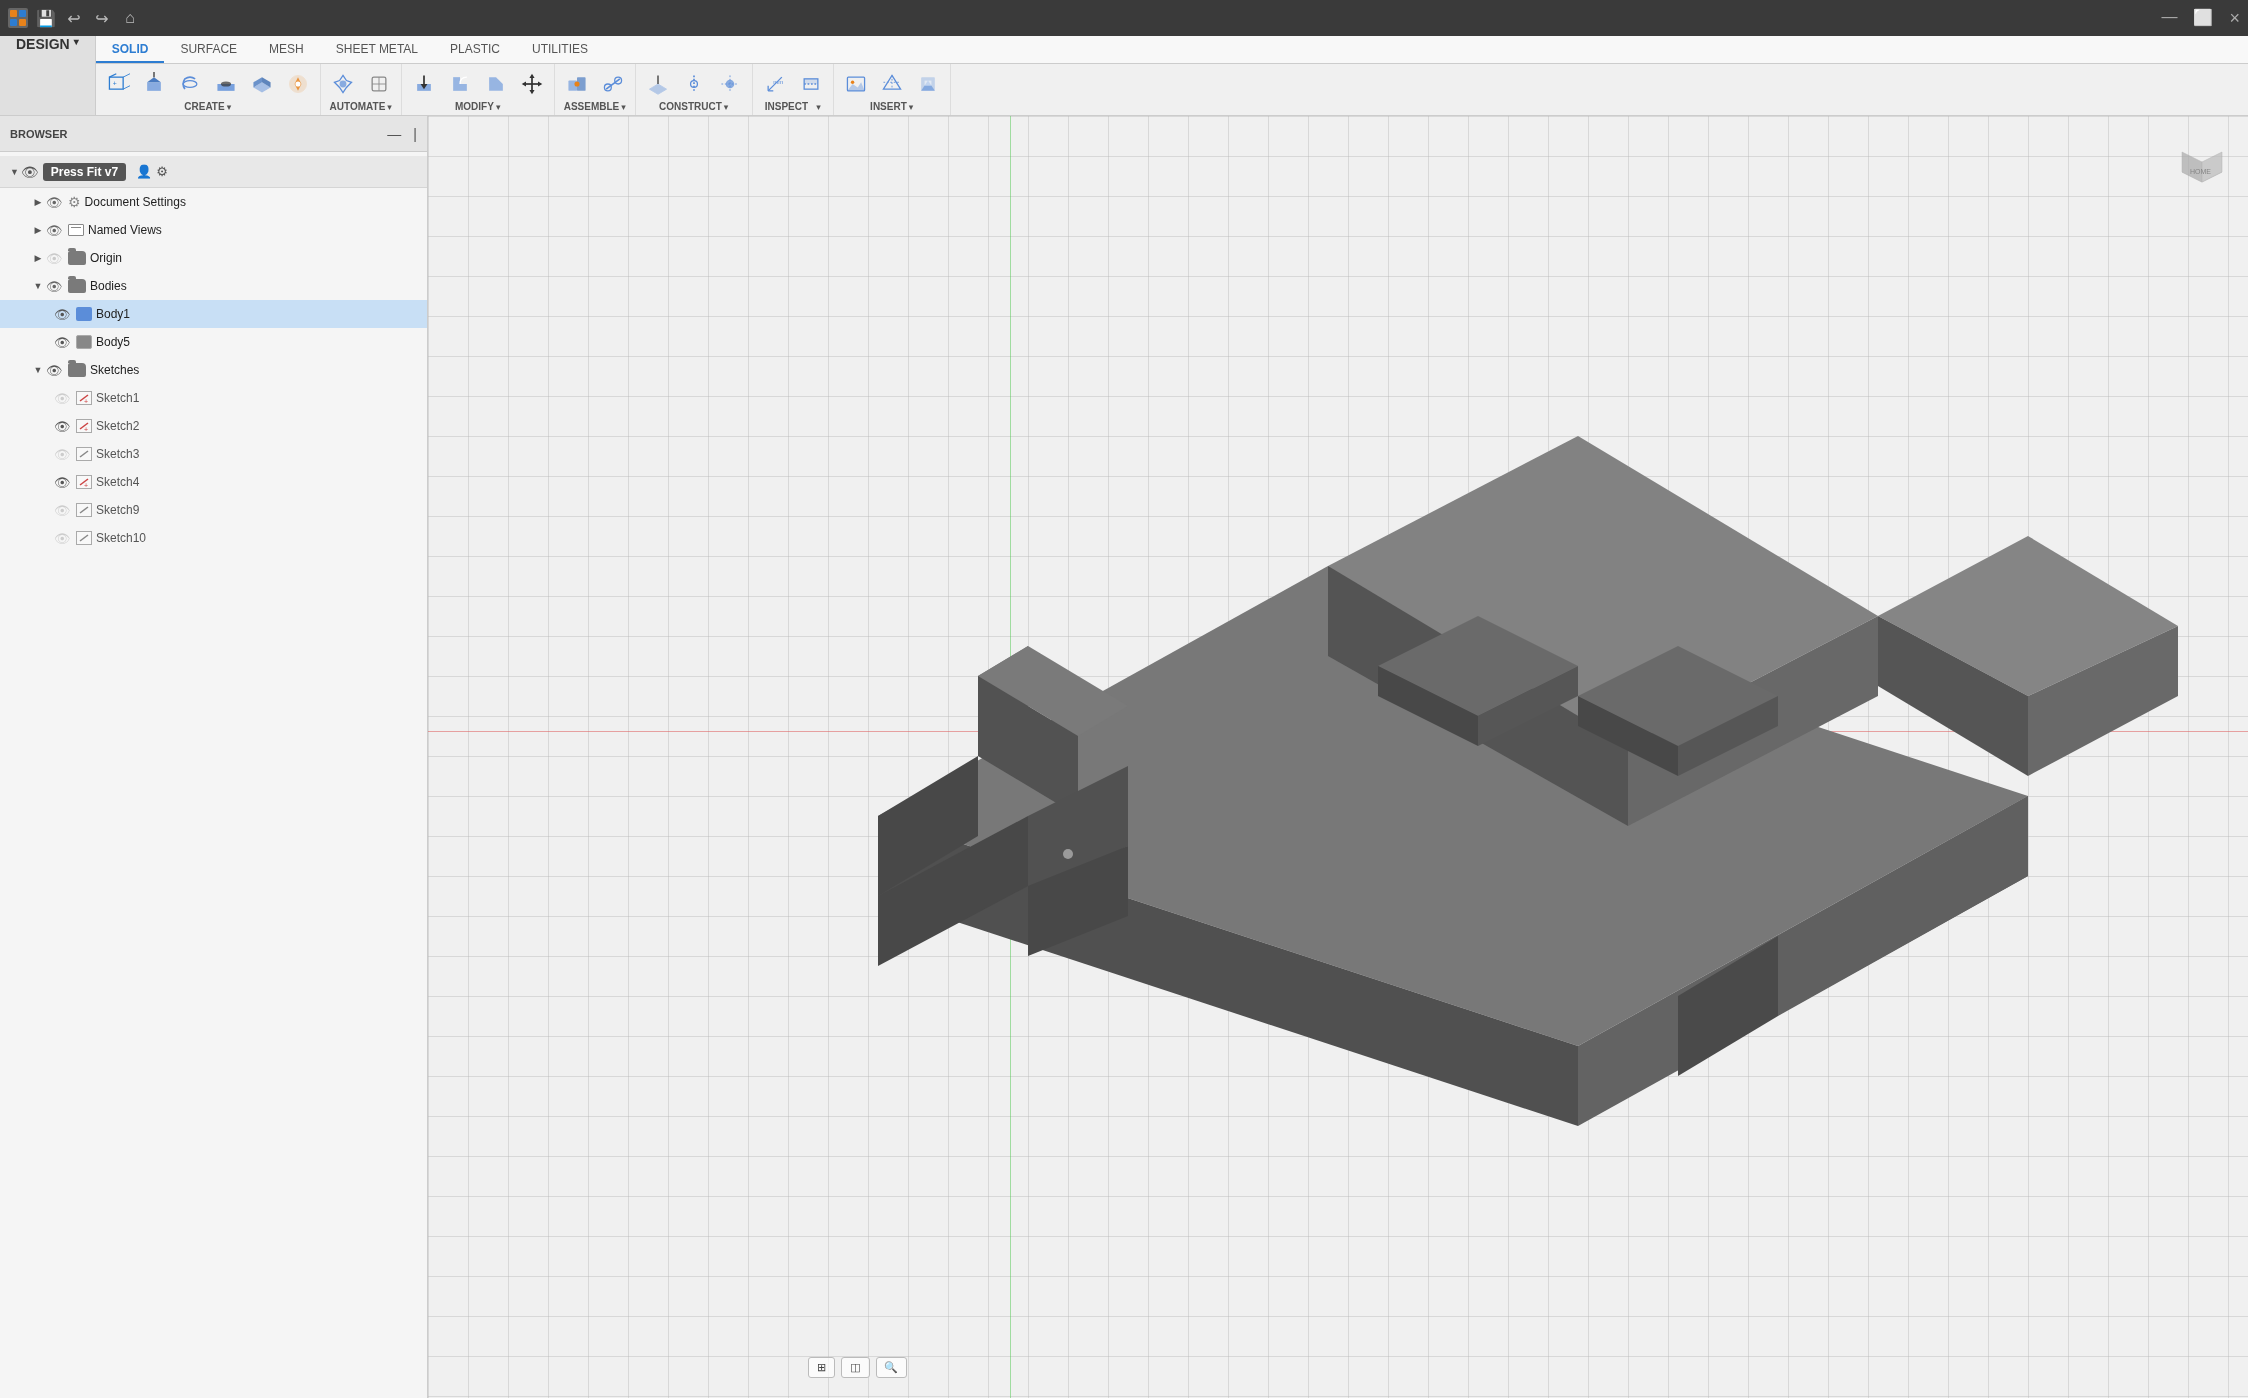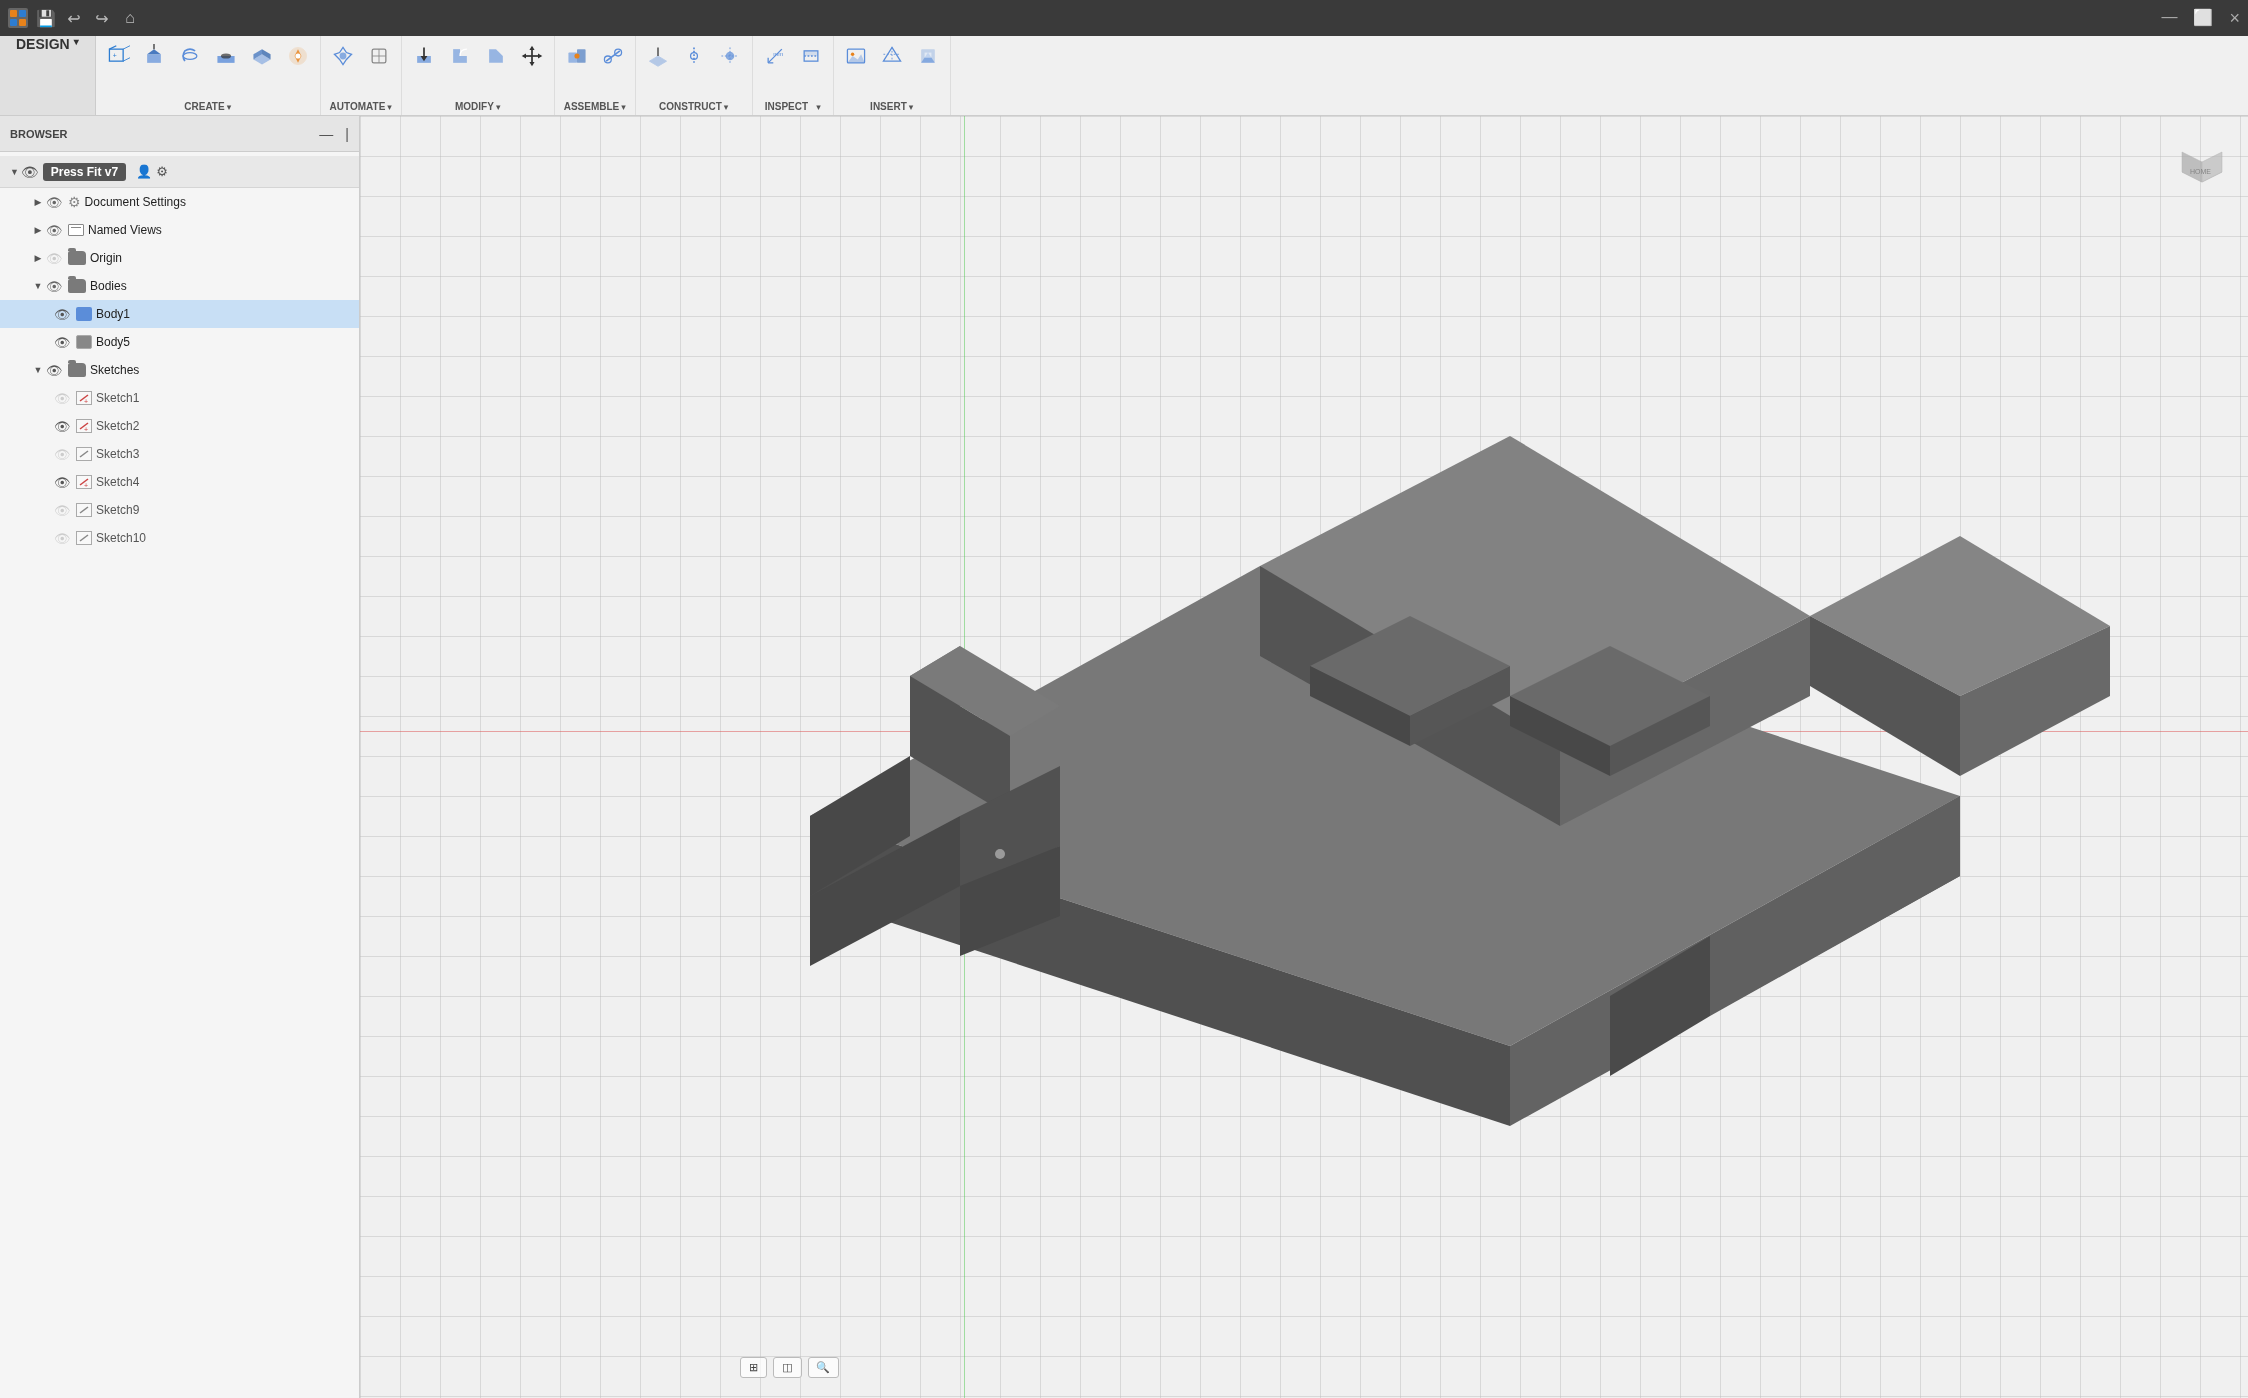--- a/index.html
+++ b/index.html
@@ -77,21 +77,21 @@
     .toolbar-icon svg { width: 24px; height: 24px; }
 
     
     .main-layout {
       display: flex;
       height: calc(1398px - 36px - 80px);
     }
 
     
     .sidebar {
-      width: 360px;
+      width: 428px;
       background: #f5f5f5;
       border-right: 1px solid #ccc;
       display: flex;
       flex-direction: column;
       overflow: hidden;
     }
     .browser-header {
       display: flex;
       align-items: center;
       justify-content: space-between;
@@ -209,20 +209,28 @@
 
 <div class="toolbar">
 
   <div class="design-btn">
     <span>DESIGN</span>
     <span class="arrow">▾</span>
   </div>
 
   <div style="display:flex;flex-direction:column;flex:1;">
 
+    <div class="toolbar-tabs">
+      <div class="toolbar-tab active">SOLID</div>
+      <div class="toolbar-tab">SURFACE</div>
+      <div class="toolbar-tab">MESH</div>
+      <div class="toolbar-tab">SHEET METAL</div>
+      <div class="toolbar-tab">PLASTIC</div>
+      <div class="toolbar-tab">UTILITIES</div>
+    </div>
 
     <div class="toolbar-content">
 
       <div style="display:flex;flex-direction:column;align-items:center;padding:0 6px;border-right:1px solid #ddd;height:100%;justify-content:space-between;">
         <div style="display:flex;gap:4px;align-items:center;padding-top:4px;">
 
           <div class="toolbar-icon">
             <svg width="28" height="28" viewBox="0 0 28 28">
               <rect x="4" y="6" width="16" height="14" fill="none" stroke="#2d7dd2" stroke-width="1.5"></rect>
               <line x1="4" y1="6" x2="12" y2="2" stroke="#2d7dd2" stroke-width="1.5"></line>

